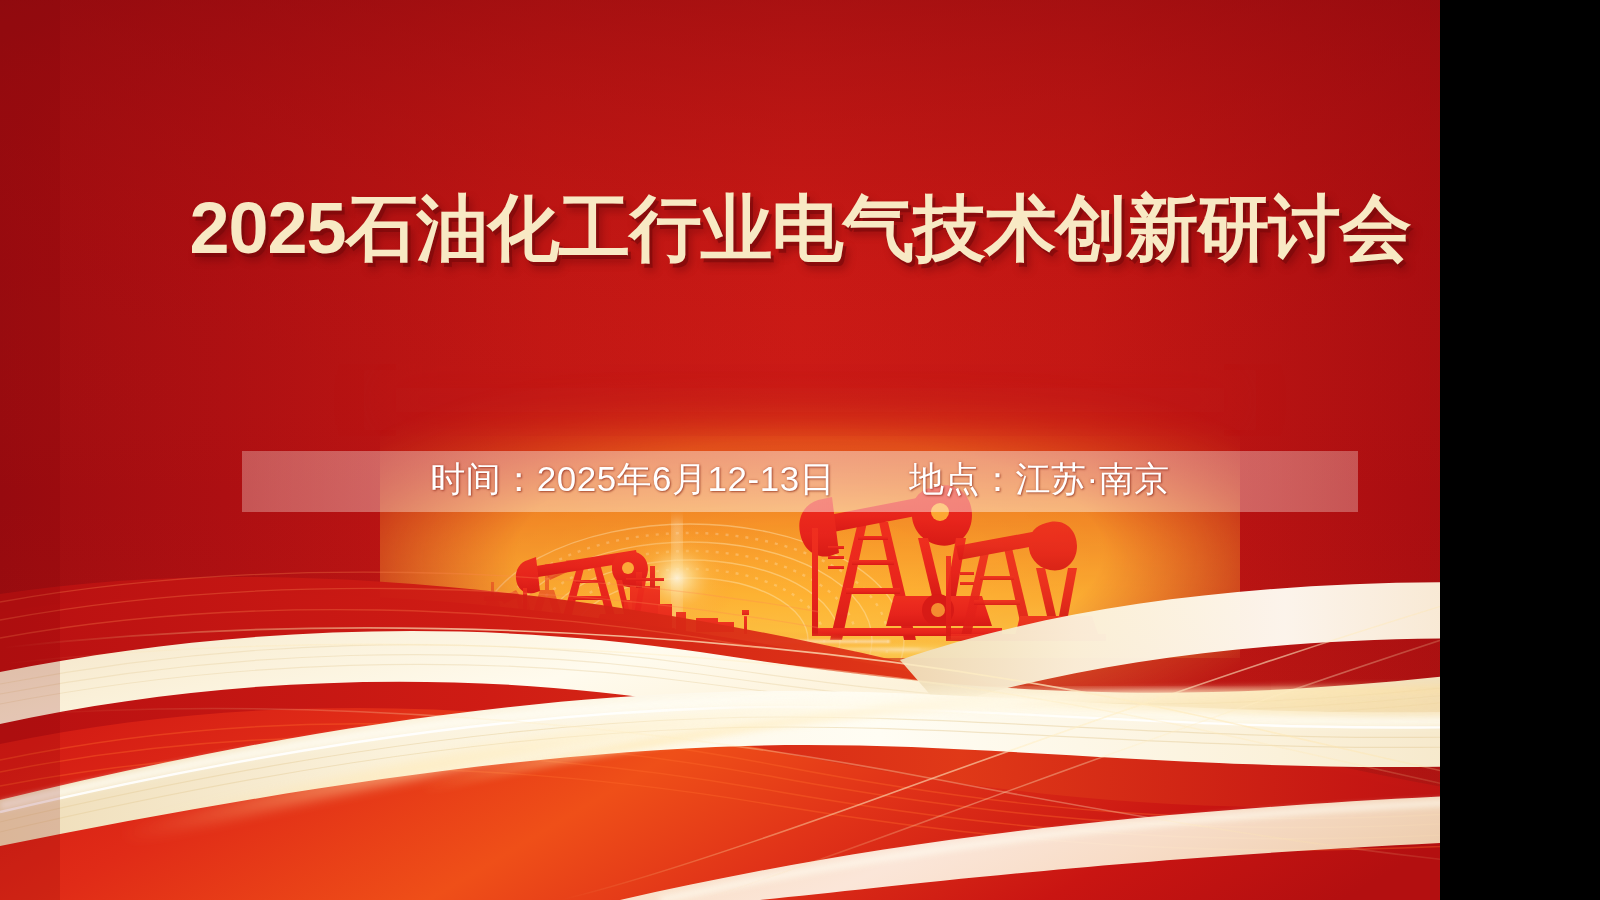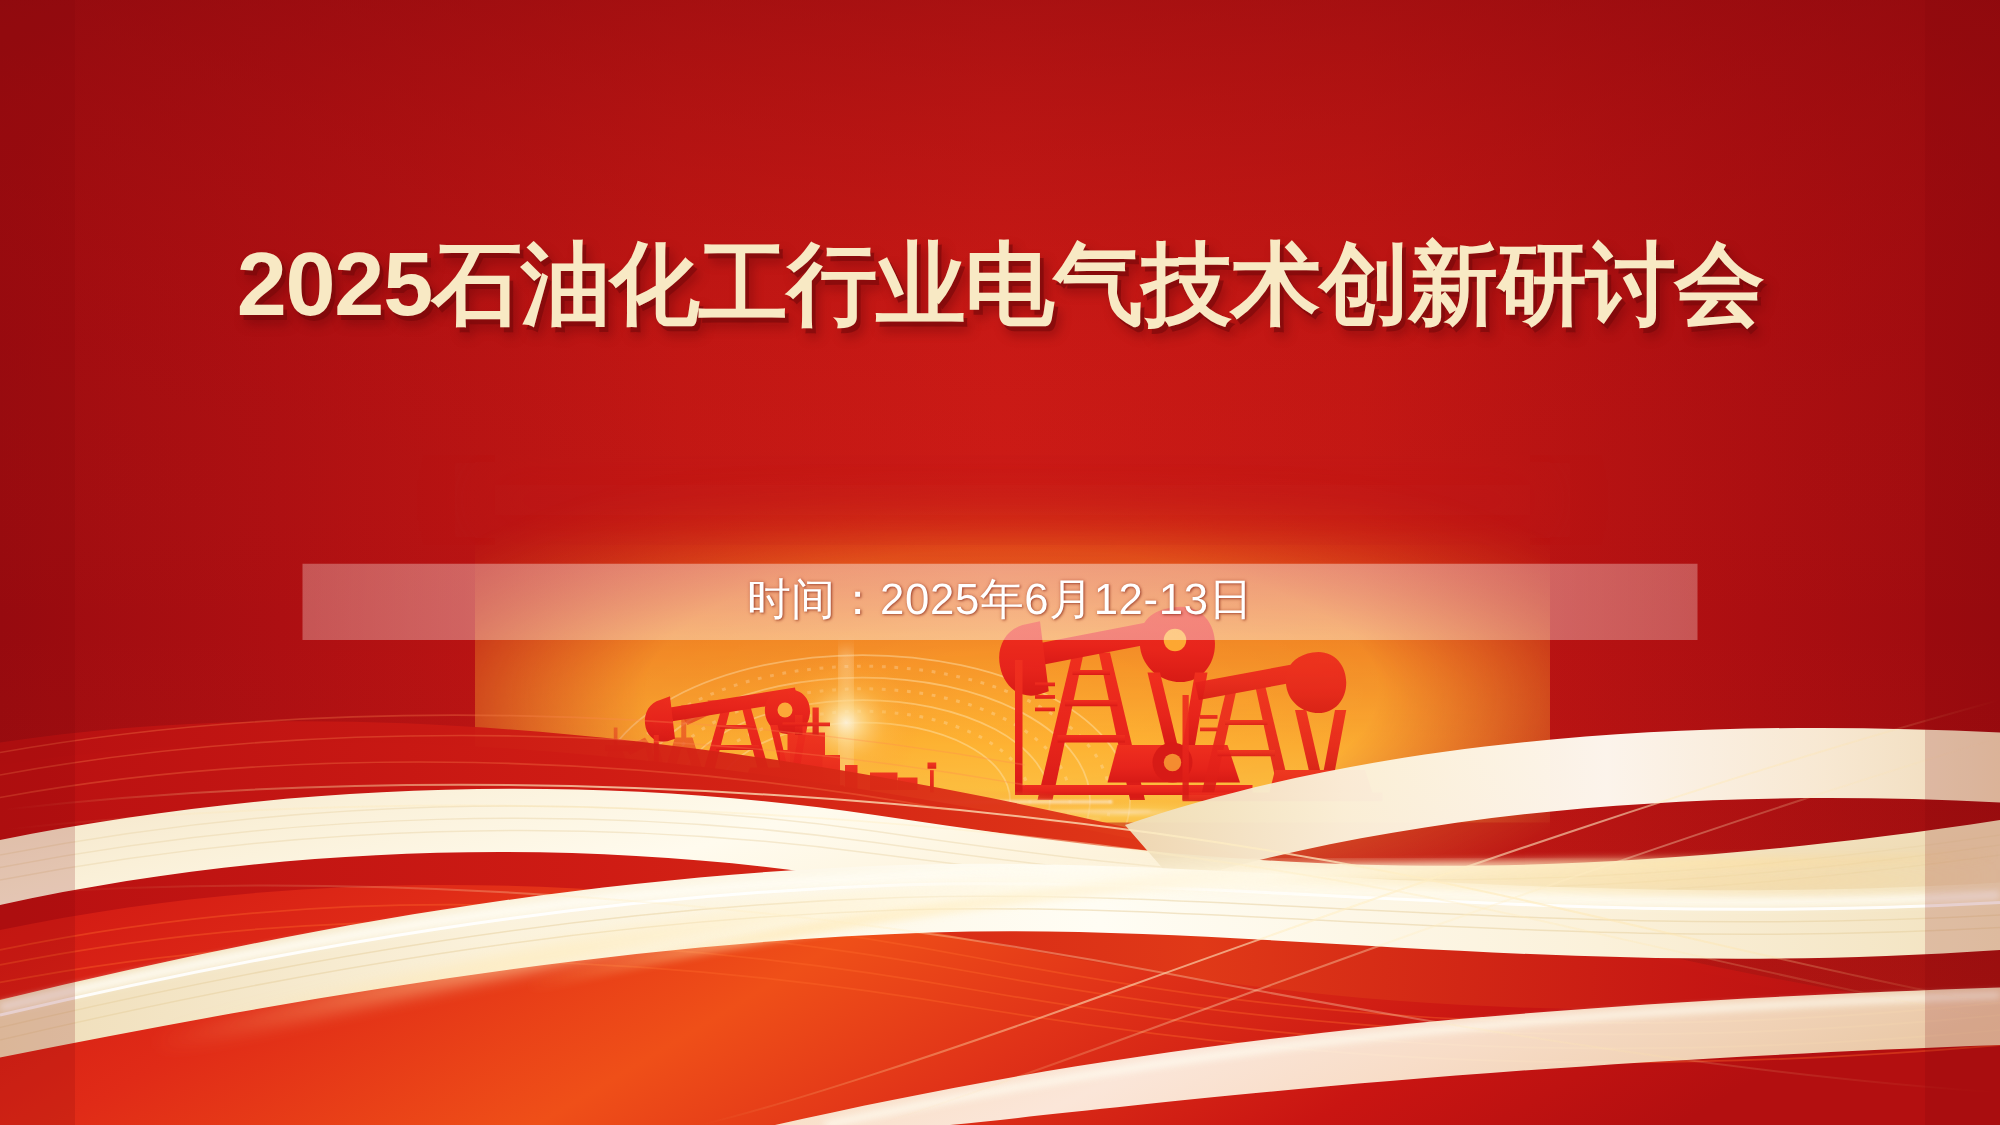--- a/index.html
+++ b/index.html
@@ -1,18 +1,18 @@
 <!DOCTYPE html>
 <html><head>
 <meta charset="utf-8">
 <style>
   html,body{margin:0;padding:0;background:#000;}
   #poster{
     position:relative;
-    width:1600px;height:900px;
+    width:1440px;height:900px;
     overflow:hidden;
     font-family:"Liberation Sans","DejaVu Sans",sans-serif;
     background:#b20e12;
   }
   #poster svg.layer{position:absolute;left:0;top:0;width:1600px;height:900px;display:block;}
 
   
   .title-block{
     position:absolute;left:0;top:192px;width:1600px;
     text-align:center;
@@ -379,15 +379,16 @@
     <rect x="1540" y="0" width="60" height="900" fill="#7d080b" opacity=".18"></rect>
   </svg>
 
   <div class="title-block">
     <span class="title-line l1">2025石油化工行业电气技术创新研讨会</span>
   </div>
 
   <div class="info-band"></div>
   <div class="info-text">
     <span class="info-item">时间：2025年6月12-13日</span>
+    <span class="info-item">地点：江苏·南京</span>
   </div>
 
 </div>
 
 </body></html>

